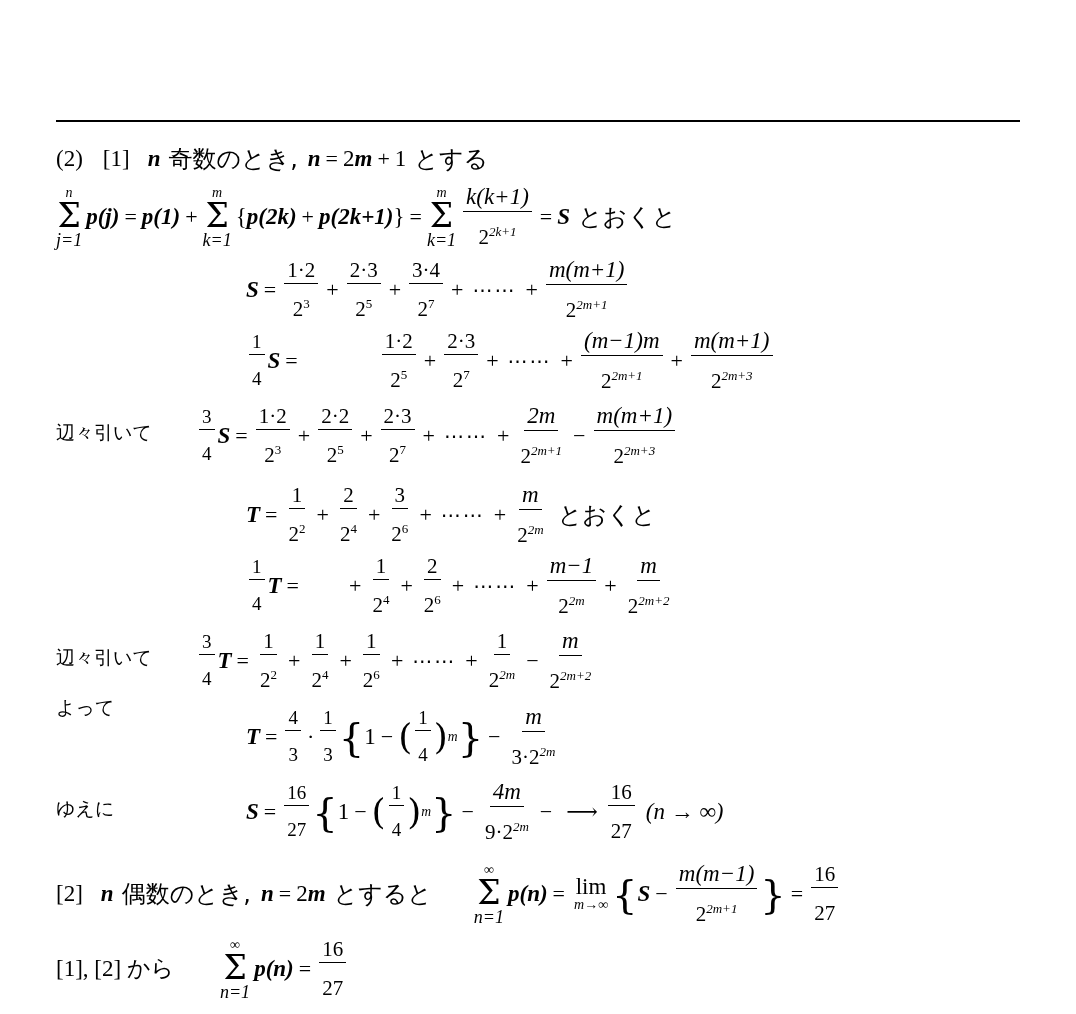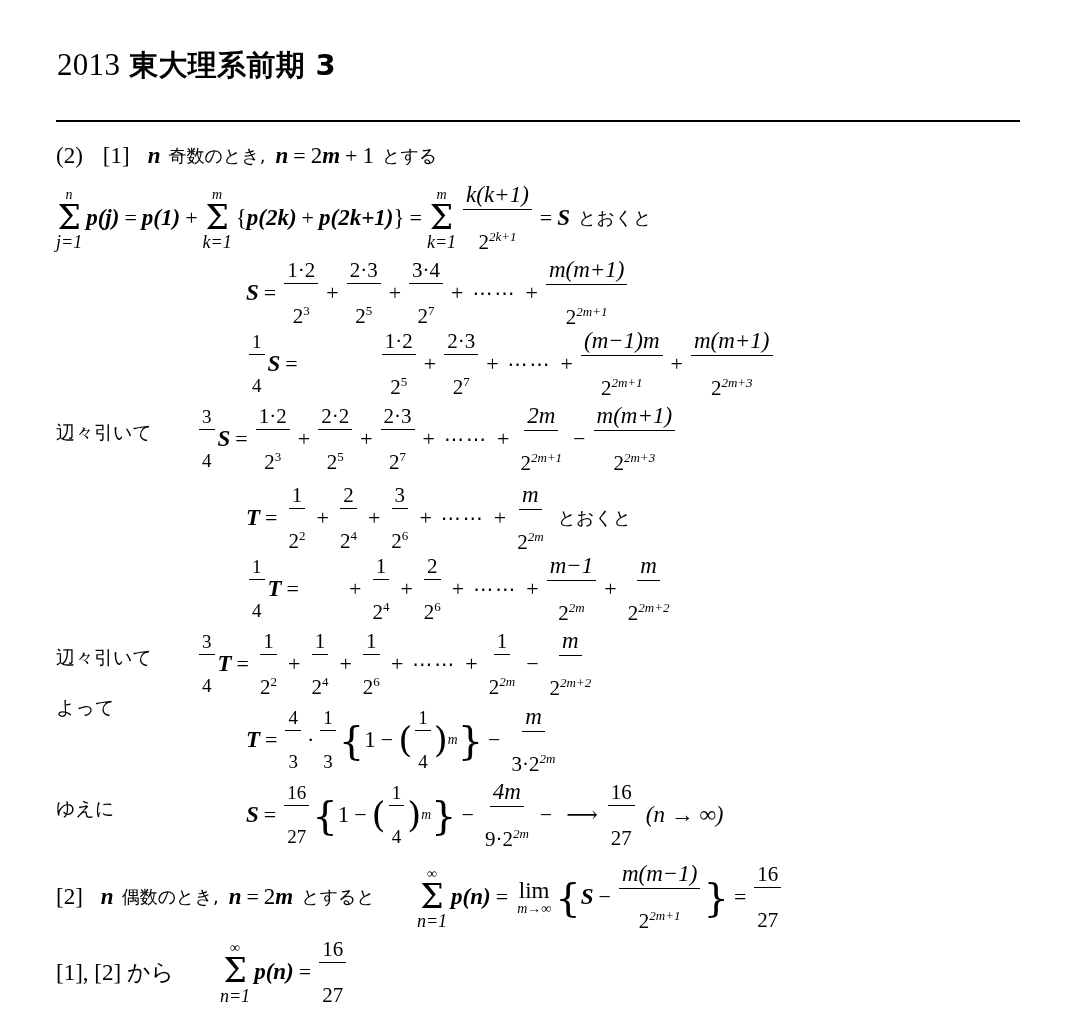--- a/index.html
+++ b/index.html
@@ -65,21 +65,21 @@
     font-size: 19px;
   }
   .mathline {
     display: inline-flex;
     align-items: center;
     white-space: nowrap;
     font-size: 22px;
   }
   .jp-txt {
     font-family: "DejaVu Sans", "Liberation Sans", sans-serif;
-    font-size: 18px;
+    font-size: 24px;
     padding-left: 8px;
   }
 
   i.v {
     font-family: "Liberation Serif", "DejaVu Serif", serif;
     font-style: italic;
     font-weight: bold;
     font-size: 23px;
   }
   i.vn {
@@ -101,21 +101,21 @@
     line-height: 1.08;
     gap: 13px;
   }
   .frac > .n, .frac > .d {
     display: block;
     padding: 0 3px;
     font-size: 21px;
     white-space: nowrap;
   }
   .frac > .n { border-bottom: 1.4px solid #000; padding-bottom: 1px; }
-  .frac > .d { padding-top: 1px; margin-top: 7px; }
+  .frac > .d { padding-top: 1px; }
   .frac.sm > .n, .frac.sm > .d { font-size: 19px; }
 
   
   sup.ex {
     font-size: 0.62em;
     vertical-align: super;
     line-height: 0;
     font-style: italic;
   }
   sup.exn {
@@ -166,23 +166,20 @@
     padding: 0 9px;
     letter-spacing: -2px;
   }
   .dots { padding: 0 4px; font-size: 20px; letter-spacing: 2px; }
 </style>
 </head>
 <body>
 
 <div class="page">
 
-  <div class="title">
-    <span class="year">2013</span><span style="display:inline-block;width:9px"></span><span class="jp">東大理系前期 3</span>
-  </div>
 
   <div class="rule"></div>
 
   <div class="row" style="left:56px; top:143px;">
     <span class="mathline">
       <span class="num">(2)</span>
       <span style="display:inline-block;width:20px"></span>
       <span class="num">[1]</span>
       <span style="display:inline-block;width:18px"></span>
       <i class="v">n</i>

